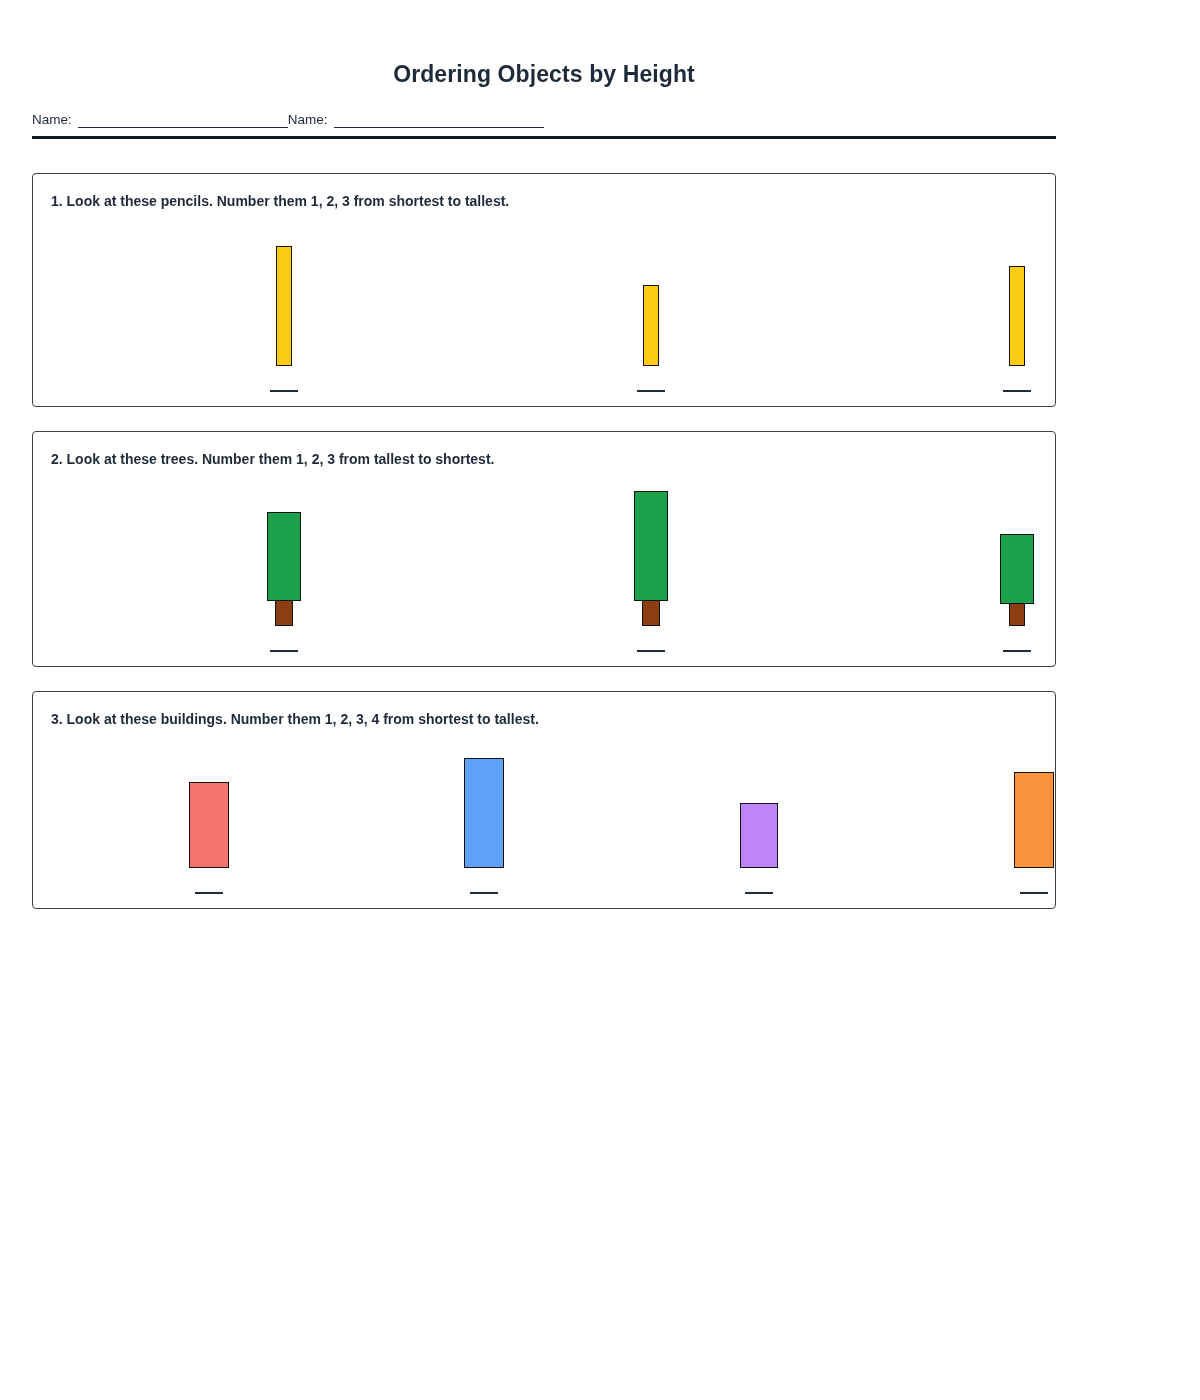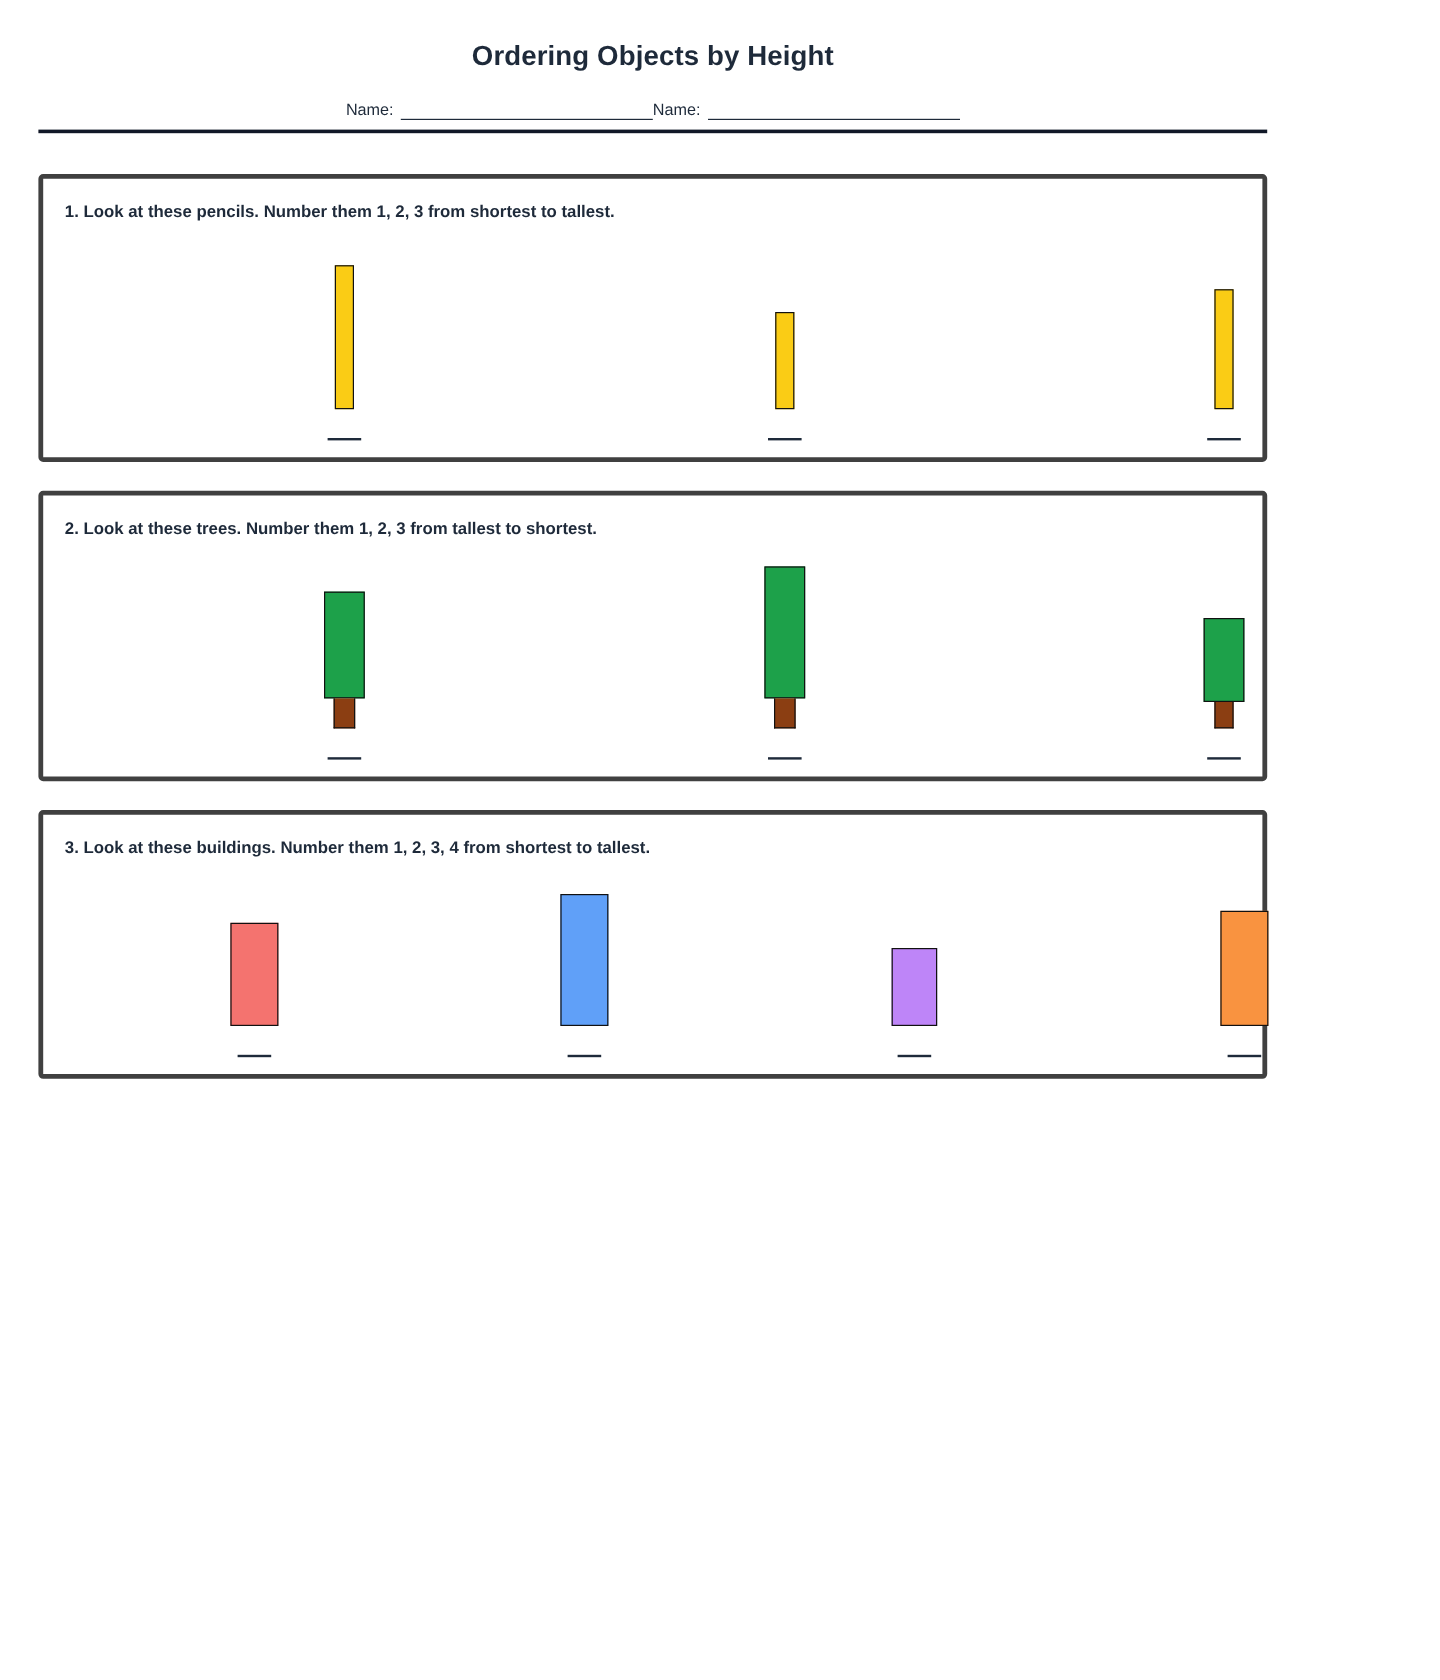--- a/index.html
+++ b/index.html
@@ -13,36 +13,37 @@
     height: 1400px;
     font-family: "Liberation Sans", sans-serif;
     color: #1e293b;
     position: relative;
   }
 
   .page {
     width: 1088px;
     padding: 0 32px;
     position: relative;
+    margin-top: 28px;
   }
 
   
   .worksheet-title {
     text-align: center;
     font-size: 23px;
     font-weight: bold;
     color: #1e2a3a;
     margin: 0;
     padding-top: 33px;
     letter-spacing: 0.1px;
   }
 
   .namedate-row {
     display: flex;
-    justify-content: center;
+    justify-content: flex-start;
     align-items: flex-end;
     margin-top: 25px;
     font-size: 13.5px;
     color: #1e2a3a;
   }
   .field {
     display: flex;
     align-items: flex-end;
     gap: 6px;
   }
@@ -60,21 +61,21 @@
     height: 13px;
   }
   .header-rule {
     margin-top: 8px;
     border-bottom: 3px solid #111827;
     width: 100%;
   }
 
   
   .question-card {
-    border: 4px solid #404040;
+    border: 1px solid #404040;
     border-radius: 4px;
     margin-top: 24px;
     padding: 18px 18px 14px 18px;
     background: #ffffff;
   }
   .question-card.q1 { margin-top: 34px; }
 
   .question-text {
     font-size: 14px;
     font-weight: bold;

